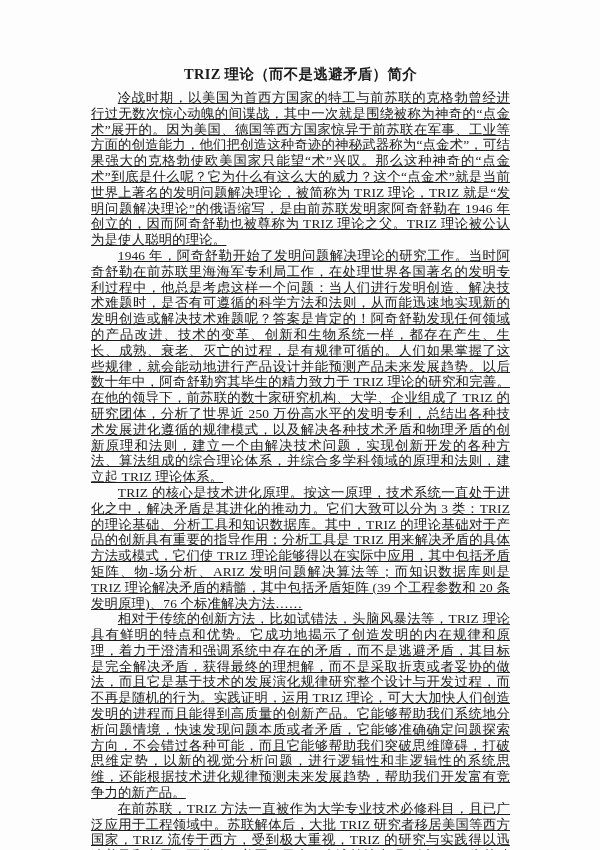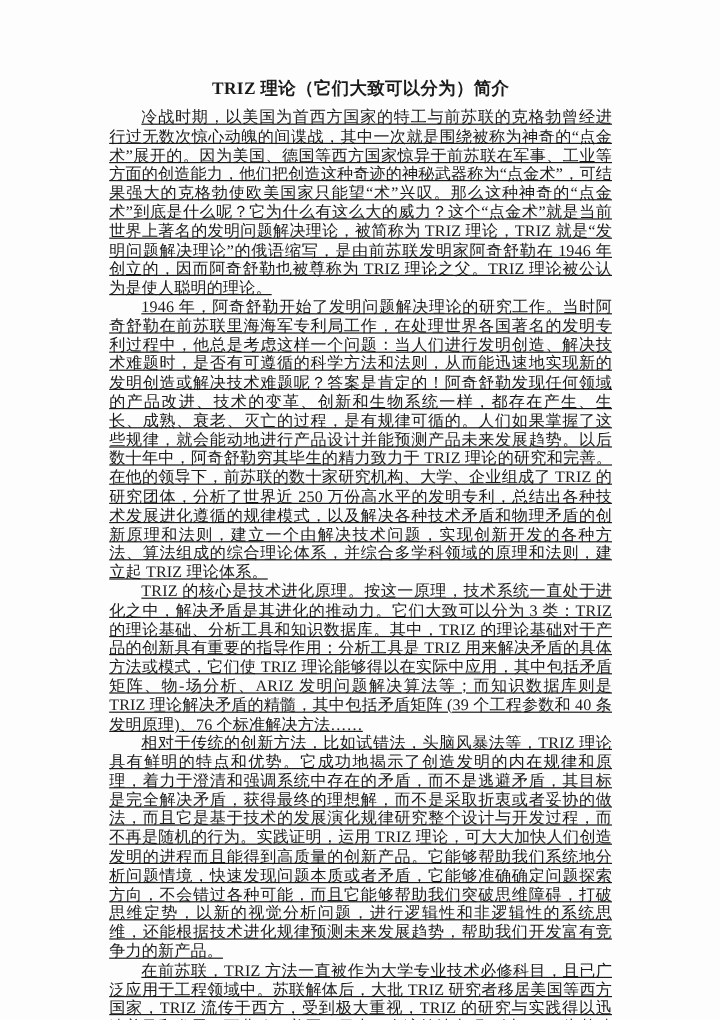--- a/index.html
+++ b/index.html
@@ -32,19 +32,19 @@
     text-align: justify;
     text-indent: 2em;
     letter-spacing: 0.15px;
     text-decoration: underline;
   }
 </style>
 </head>
 <body>
 
 <div class="page">
-  <h1 class="doc-title">TRIZ 理论（它们大致可以分为）简介</h1>
+  <h1 class="doc-title">TRIZ 理论（而不是逃避矛盾）简介</h1>
   <p class="para">冷战时期，以美国为首西方国家的特工与前苏联的克格勃曾经进行过无数次惊心动魄的间谍战，其中一次就是围绕被称为神奇的“点金术”展开的。因为美国、德国等西方国家惊异于前苏联在军事、工业等方面的创造能力，他们把创造这种奇迹的神秘武器称为“点金术”，可结果强大的克格勃使欧美国家只能望“术”兴叹。那么这种神奇的“点金术”到底是什么呢？它为什么有这么大的威力？这个“点金术”就是当前世界上著名的发明问题解决理论，被简称为 TRIZ 理论，TRIZ 就是“发明问题解决理论”的俄语缩写，是由前苏联发明家阿奇舒勒在 1946 年创立的，因而阿奇舒勒也被尊称为 TRIZ 理论之父。TRIZ 理论被公认为是使人聪明的理论。</p>
   <p class="para">1946 年，阿奇舒勒开始了发明问题解决理论的研究工作。当时阿奇舒勒在前苏联里海海军专利局工作，在处理世界各国著名的发明专利过程中，他总是考虑这样一个问题：当人们进行发明创造、解决技术难题时，是否有可遵循的科学方法和法则，从而能迅速地实现新的发明创造或解决技术难题呢？答案是肯定的！阿奇舒勒发现任何领域的产品改进、技术的变革、创新和生物系统一样，都存在产生、生长、成熟、衰老、灭亡的过程，是有规律可循的。人们如果掌握了这些规律，就会能动地进行产品设计并能预测产品未来发展趋势。以后数十年中，阿奇舒勒穷其毕生的精力致力于 TRIZ 理论的研究和完善。在他的领导下，前苏联的数十家研究机构、大学、企业组成了 TRIZ 的研究团体，分析了世界近 250 万份高水平的发明专利，总结出各种技术发展进化遵循的规律模式，以及解决各种技术矛盾和物理矛盾的创新原理和法则，建立一个由解决技术问题，实现创新开发的各种方法、算法组成的综合理论体系，并综合多学科领域的原理和法则，建立起 TRIZ 理论体系。</p>
-  <p class="para">TRIZ 的核心是技术进化原理。按这一原理，技术系统一直处于进化之中，解决矛盾是其进化的推动力。它们大致可以分为 3 类：TRIZ 的理论基础、分析工具和知识数据库。其中，TRIZ 的理论基础对于产品的创新具有重要的指导作用；分析工具是 TRIZ 用来解决矛盾的具体方法或模式，它们使 TRIZ 理论能够得以在实际中应用，其中包括矛盾矩阵、物-场分析、ARIZ 发明问题解决算法等；而知识数据库则是 TRIZ 理论解决矛盾的精髓，其中包括矛盾矩阵 (39 个工程参数和 40 条发明原理)、76 个标准解决方法……</p>
+  <p class="para">TRIZ 的核心是技术进化原理。按这一原理，技术系统一直处于进化之中，解决矛盾是其进化的推动力。它们大致可以分为 3 类：TRIZ 的理论基础、分析工具和知识数据库。其中，TRIZ 的理论基础对于产品的创新具有重要的指导作用；分析工具是 TRIZ 用来解决矛盾的具体方法或模式，它们使 TRIZ 理论能够得以在实际中应用，其中包括矛盾矩阵、物-场分析、ARIZ 发明问题解决算法等；而知识数据库则是 TRIZ 理论解决矛盾的精髓，其中包括矛盾矩阵 (39 个工程参数和 20 条发明原理)、76 个标准解决方法……</p>
   <p class="para">相对于传统的创新方法，比如试错法，头脑风暴法等，TRIZ 理论具有鲜明的特点和优势。它成功地揭示了创造发明的内在规律和原理，着力于澄清和强调系统中存在的矛盾，而不是逃避矛盾，其目标是完全解决矛盾，获得最终的理想解，而不是采取折衷或者妥协的做法，而且它是基于技术的发展演化规律研究整个设计与开发过程，而不再是随机的行为。实践证明，运用 TRIZ 理论，可大大加快人们创造发明的进程而且能得到高质量的创新产品。它能够帮助我们系统地分析问题情境，快速发现问题本质或者矛盾，它能够准确确定问题探索方向，不会错过各种可能，而且它能够帮助我们突破思维障碍，打破思维定势，以新的视觉分析问题，进行逻辑性和非逻辑性的系统思维，还能根据技术进化规律预测未来发展趋势，帮助我们开发富有竞争力的新产品。</p>
   <p class="para">在前苏联，TRIZ 方法一直被作为大学专业技术必修科目，且已广泛应用于工程领域中。苏联解体后，大批 TRIZ 研究者移居美国等西方国家，TRIZ 流传于西方，受到极大重视，TRIZ 的研究与实践得以迅速普及和发展。西北欧、美国、日本、台湾等地出现了以 TRIZ 为基础的研究、咨询机构和公司，一些大学</p>
 </div>
 
 </body></html>

